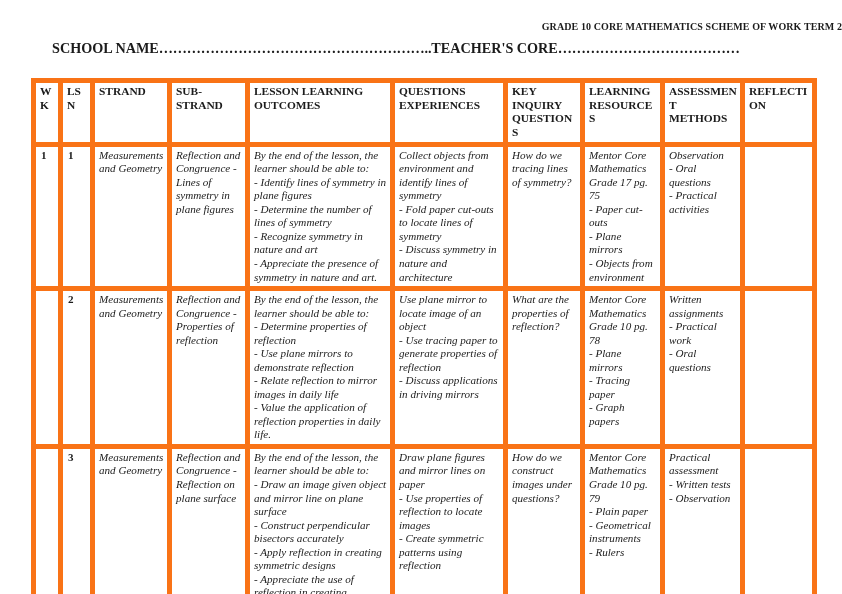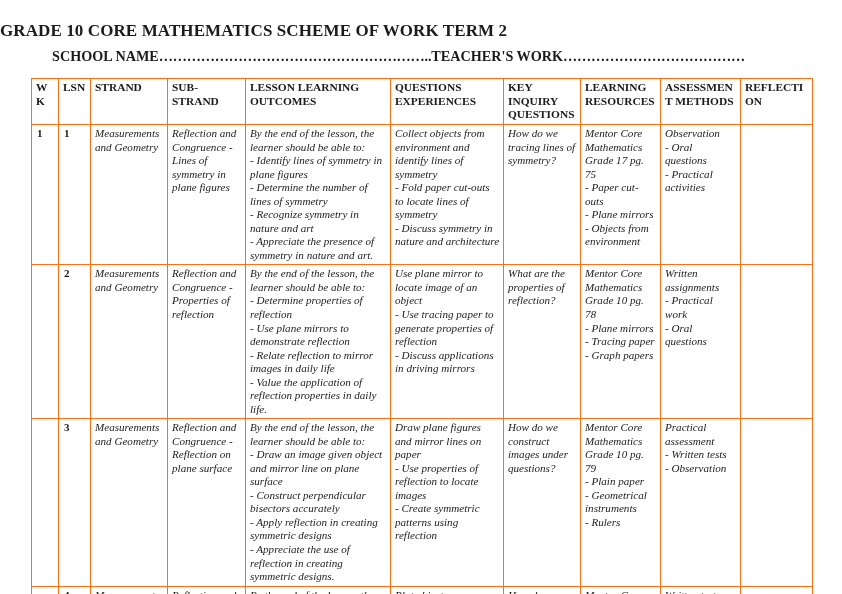--- a/index.html
+++ b/index.html
@@ -20,23 +20,23 @@
 
   .page {
     width: 842px;
     height: 594px;
     padding: 0;
     position: relative;
   }
 
   
   .doc-heading {
-    text-align: left;
-    font-weight: bold;
-    font-size: 17px;
+    text-align: right;
+    font-weight: bold;
+    font-size: 10px;
     letter-spacing: 0.1px;
     padding-top: 21px;
     line-height: 1.15;
   }
   .doc-subheading {
     font-weight: bold;
     font-size: 14.2px;
     line-height: 1.2;
     padding-top: 7px;
     padding-left: 52px;
@@ -53,21 +53,21 @@
     top: 78px;
     width: 781px;
   }
   table.sow {
     border-collapse: collapse;
     width: 781px;
     table-layout: fixed;
   }
   table.sow th,
   table.sow td {
-    border: 1px solid #f97316;
+    border: 5px solid #f97316;
     vertical-align: top;
     padding: 2px 3px 2px 4px;
     font-size: 11.1px;
     line-height: 1.22;
     text-align: left;
     word-wrap: break-word;
     overflow: hidden;
   }
   table.sow th {
     font-weight: bold;
@@ -101,21 +101,21 @@
   tr.r4 td { height: 32px; }
 </style>
 </head>
 <body>
 
 <div class="page">
 
   <div class="doc-heading">GRADE 10 CORE MATHEMATICS SCHEME OF WORK TERM 2</div>
 
   <div class="doc-subheading">
-    <span>SCHOOL NAME</span><span class="dots-fill">…………………………………………………..</span><span>TEACHER'S WORK</span><span class="dots-fill">…………………………………</span>
+    <span>SCHOOL NAME</span><span class="dots-fill">…………………………………………………..</span><span>TEACHER'S CORE</span><span class="dots-fill">…………………………………</span>
   </div>
 
   <div class="table-wrap">
     <table class="sow">
       <colgroup>
         <col class="c-wk">
           <col class="c-lsn">
           <col class="c-str">
           <col class="c-sub">
         <col class="c-llo">

